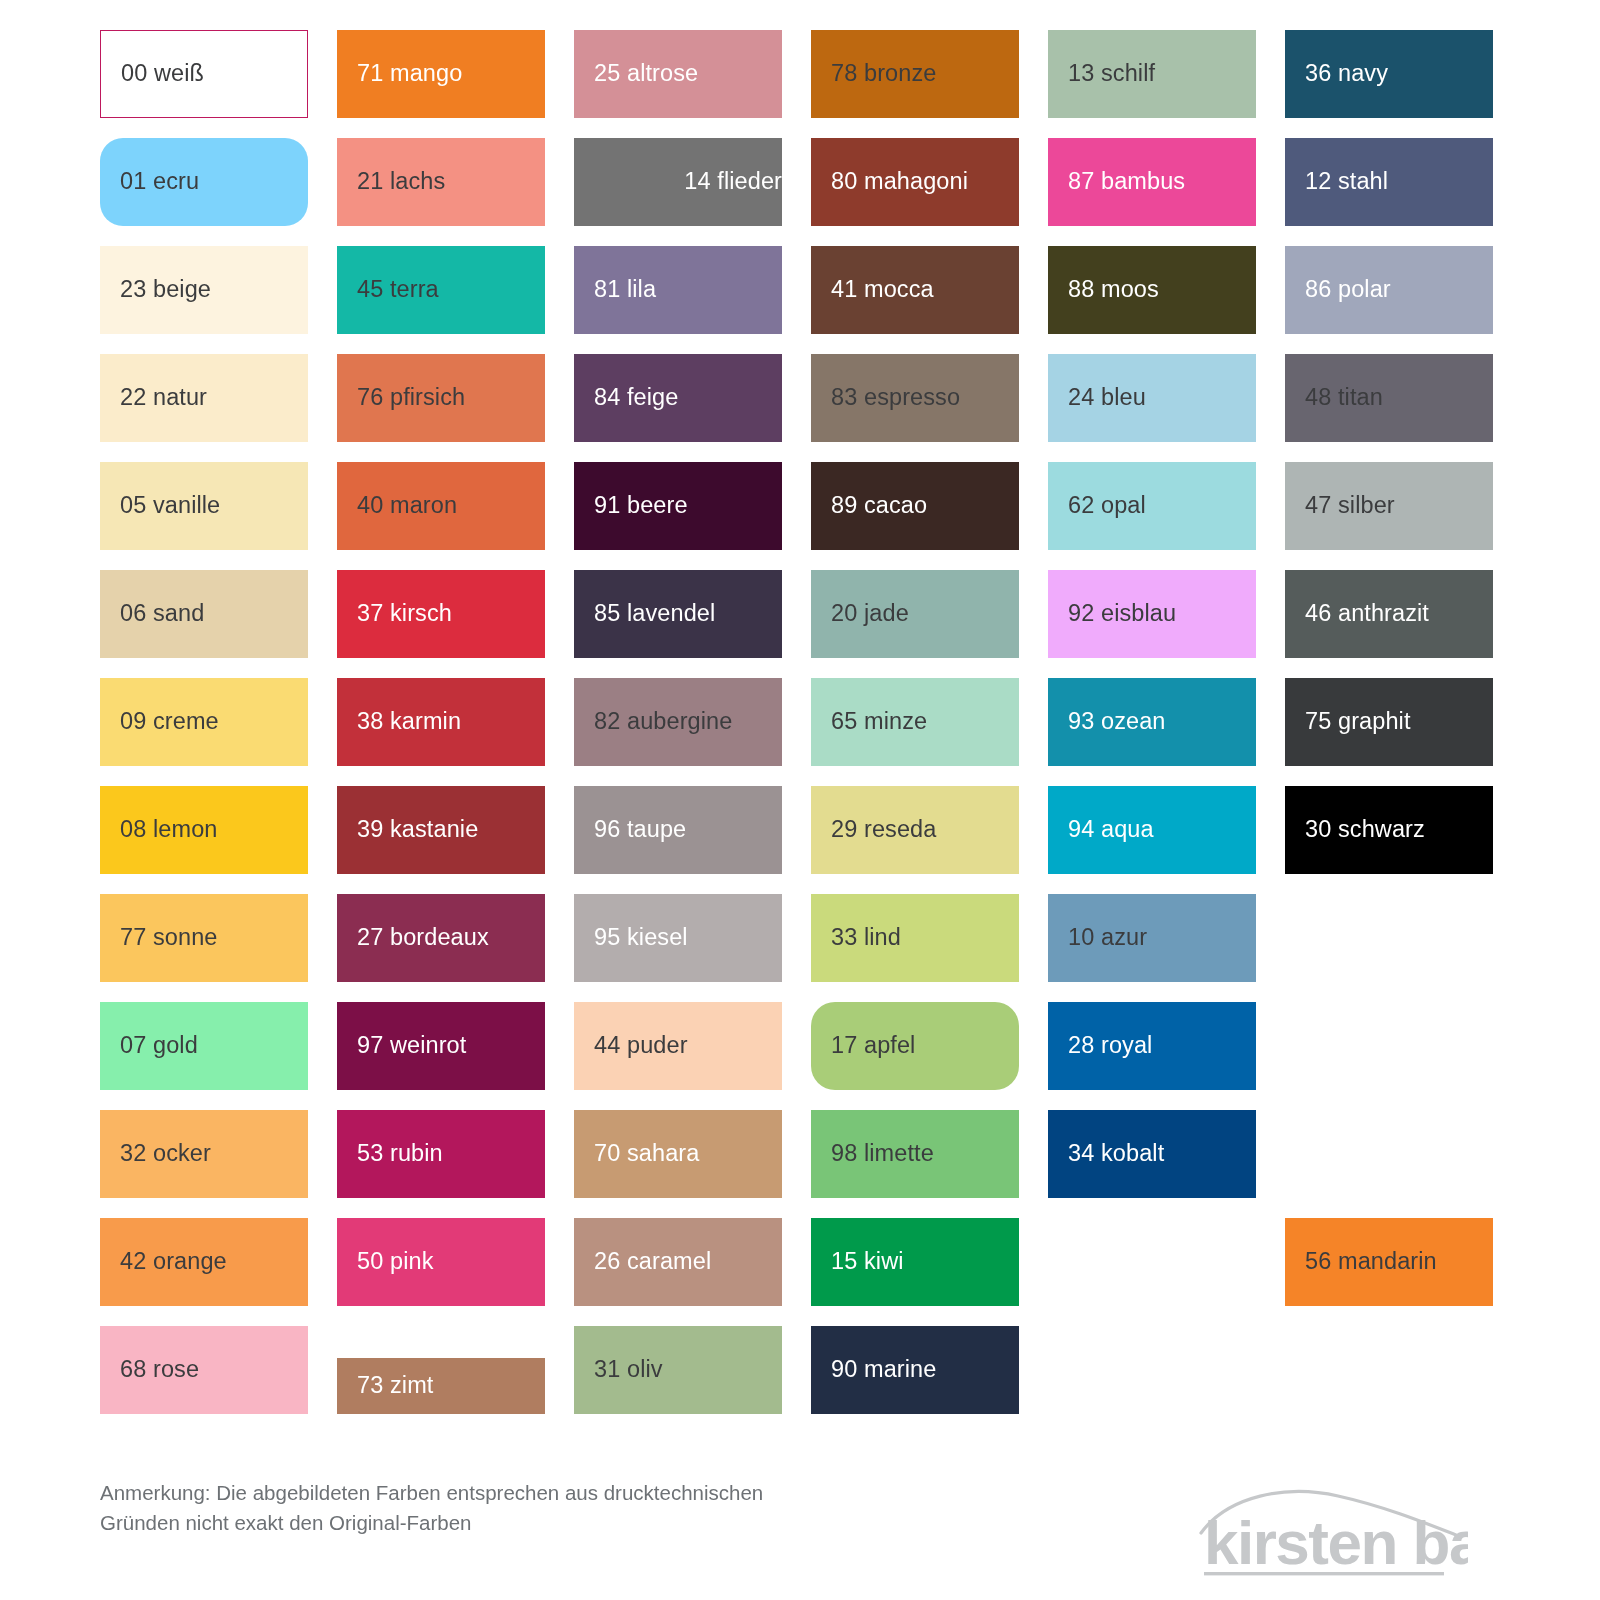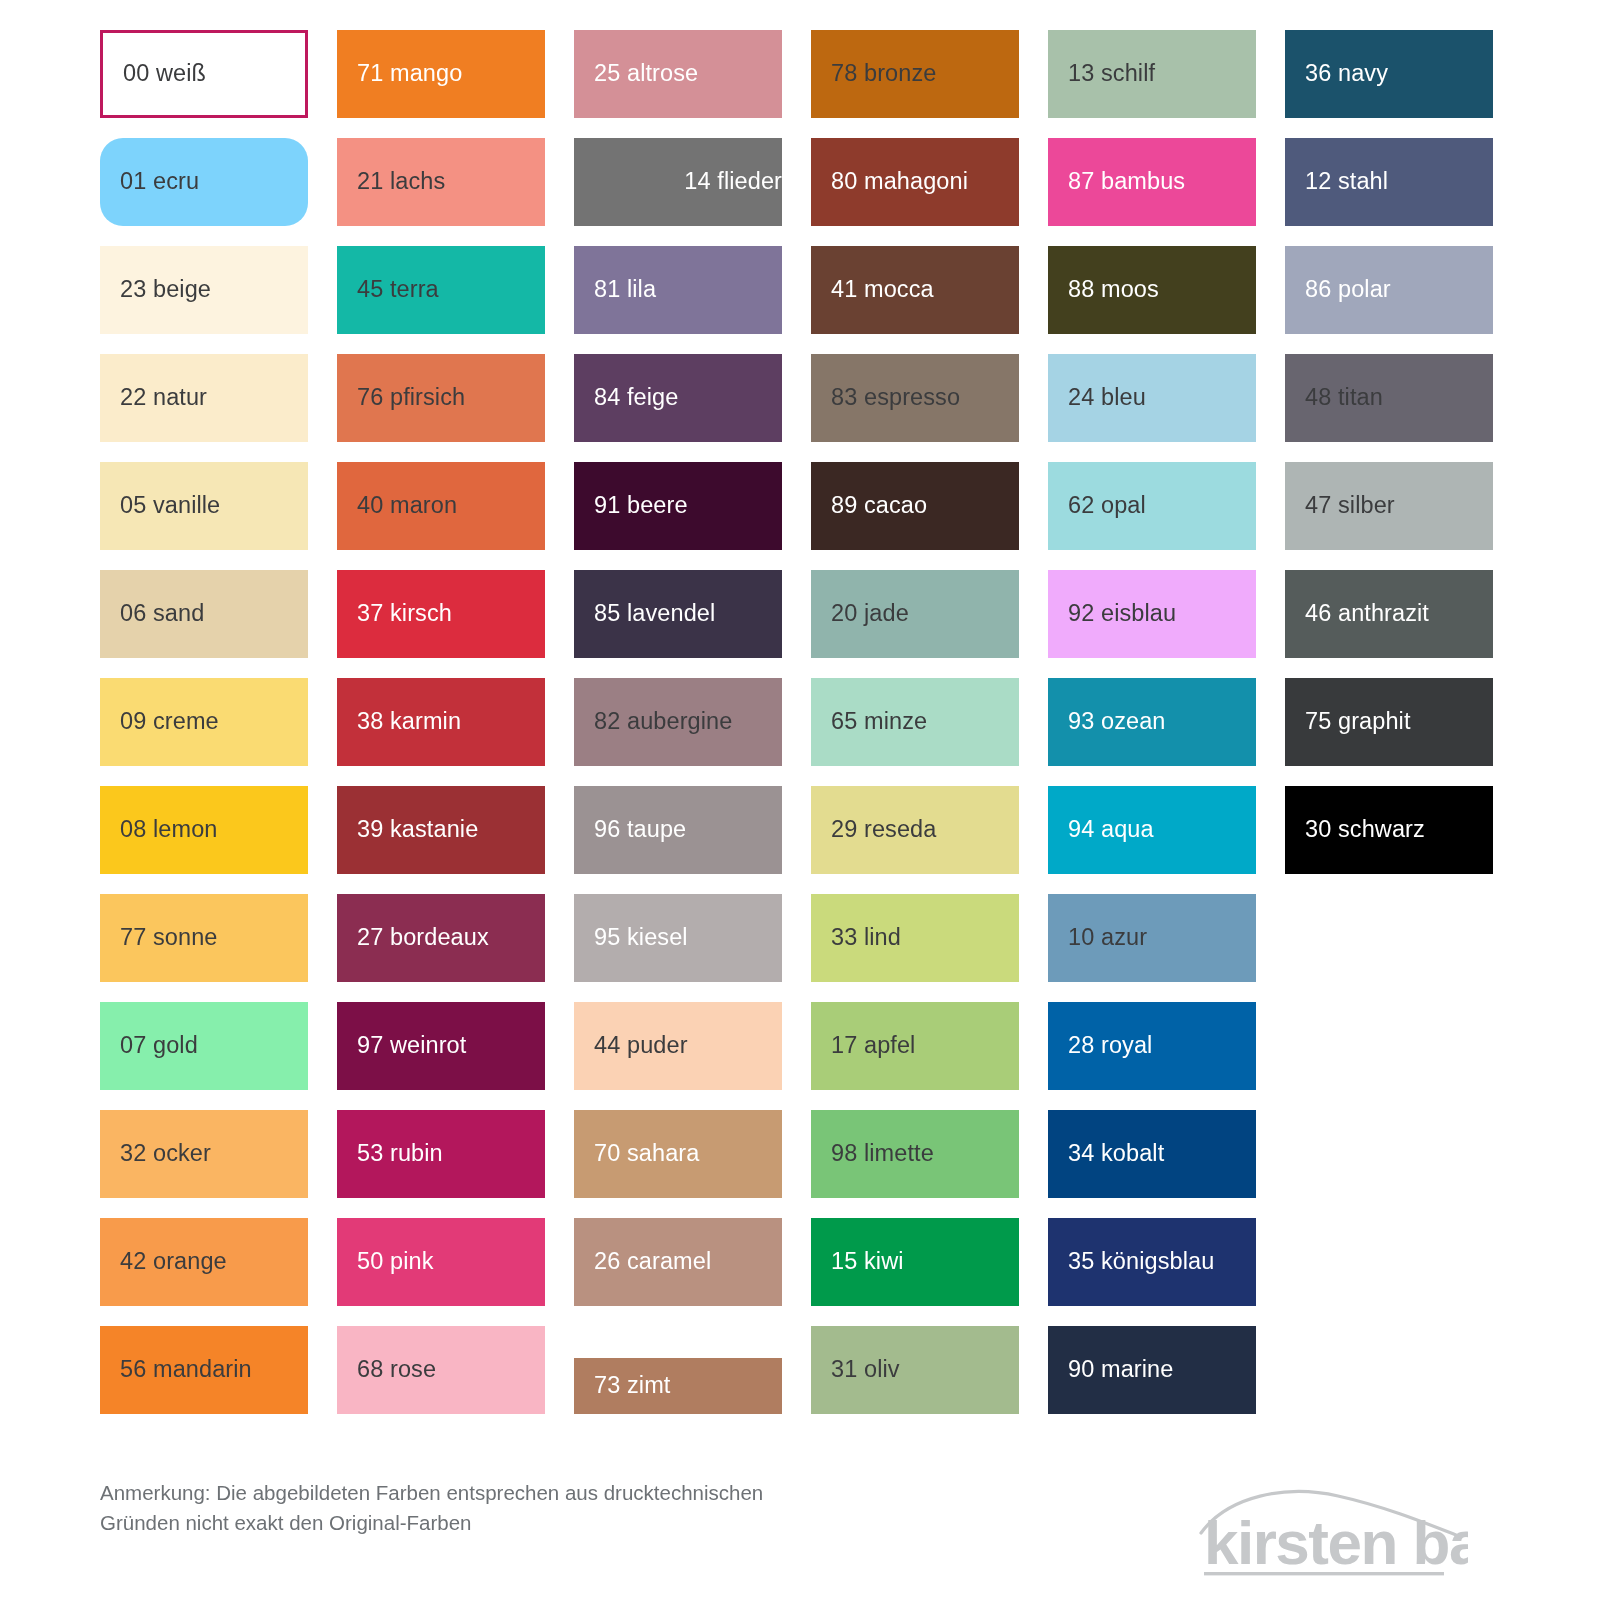--- a/index.html
+++ b/index.html
@@ -38,21 +38,21 @@
     display: flex;
     align-items: center;
     box-sizing: border-box;
     padding-left: 20px;
     overflow: hidden;
   }
   .swatch.empty {
     background: transparent;
   }
   .swatch.outlined {
-    border: 3px solid #be185d;
+    border: 1px solid #be185d;
   }
   .swatch-label {
     font-size: 23.5px;
     letter-spacing: 0.1px;
     line-height: 1.1;
     white-space: nowrap;
   }
   .swatch-label.dark {
     color: #3b3c3e;
   }
@@ -254,21 +254,21 @@
       <div class="swatch empty"></div>
       <div class="swatch" style="background: #86efac;">
         <span class="swatch-label dark">07 gold</span>
       </div>
       <div class="swatch" style="background: rgb(124, 15, 71);">
         <span class="swatch-label light">97 weinrot</span>
       </div>
       <div class="swatch" style="background: rgb(251, 210, 180);">
         <span class="swatch-label dark">44 puder</span>
       </div>
-      <div class="swatch" style="background: rgb(169, 205, 120);">
+      <div class="swatch" style="background: rgb(169, 205, 120); border-radius: 24px;">
         <span class="swatch-label dark">17 apfel</span>
       </div>
       <div class="swatch" style="background: rgb(0, 98, 167);">
         <span class="swatch-label light">28 royal</span>
       </div>
       <div class="swatch empty"></div>
       <div class="swatch" style="background: rgb(250, 181, 98);">
         <span class="swatch-label dark">32 ocker</span>
       </div>
       <div class="swatch" style="background: rgb(179, 23, 92);">
@@ -288,23 +288,20 @@
         <span class="swatch-label dark">42 orange</span>
       </div>
       <div class="swatch" style="background: rgb(226, 58, 119);">
         <span class="swatch-label light">50 pink</span>
       </div>
       <div class="swatch" style="background: rgb(185, 145, 128);">
         <span class="swatch-label light">26 caramel</span>
       </div>
       <div class="swatch" style="background: rgb(0, 154, 75);">
         <span class="swatch-label light">15 kiwi</span>
-      </div>
-      <div class="swatch" style="background: rgb(30, 51, 111);">
-        <span class="swatch-label light">35 königsblau</span>
       </div>
       <div class="swatch empty"></div>
       <div class="swatch" style="background: rgb(245, 132, 40);">
         <span class="swatch-label dark">56 mandarin</span>
       </div>
       <div class="swatch" style="background: rgb(249, 181, 196);">
         <span class="swatch-label dark">68 rose</span>
       </div>
       <div class="swatch" style="background: rgb(176, 125, 96); margin-top: 32px;">
         <span class="swatch-label light">73 zimt</span>

